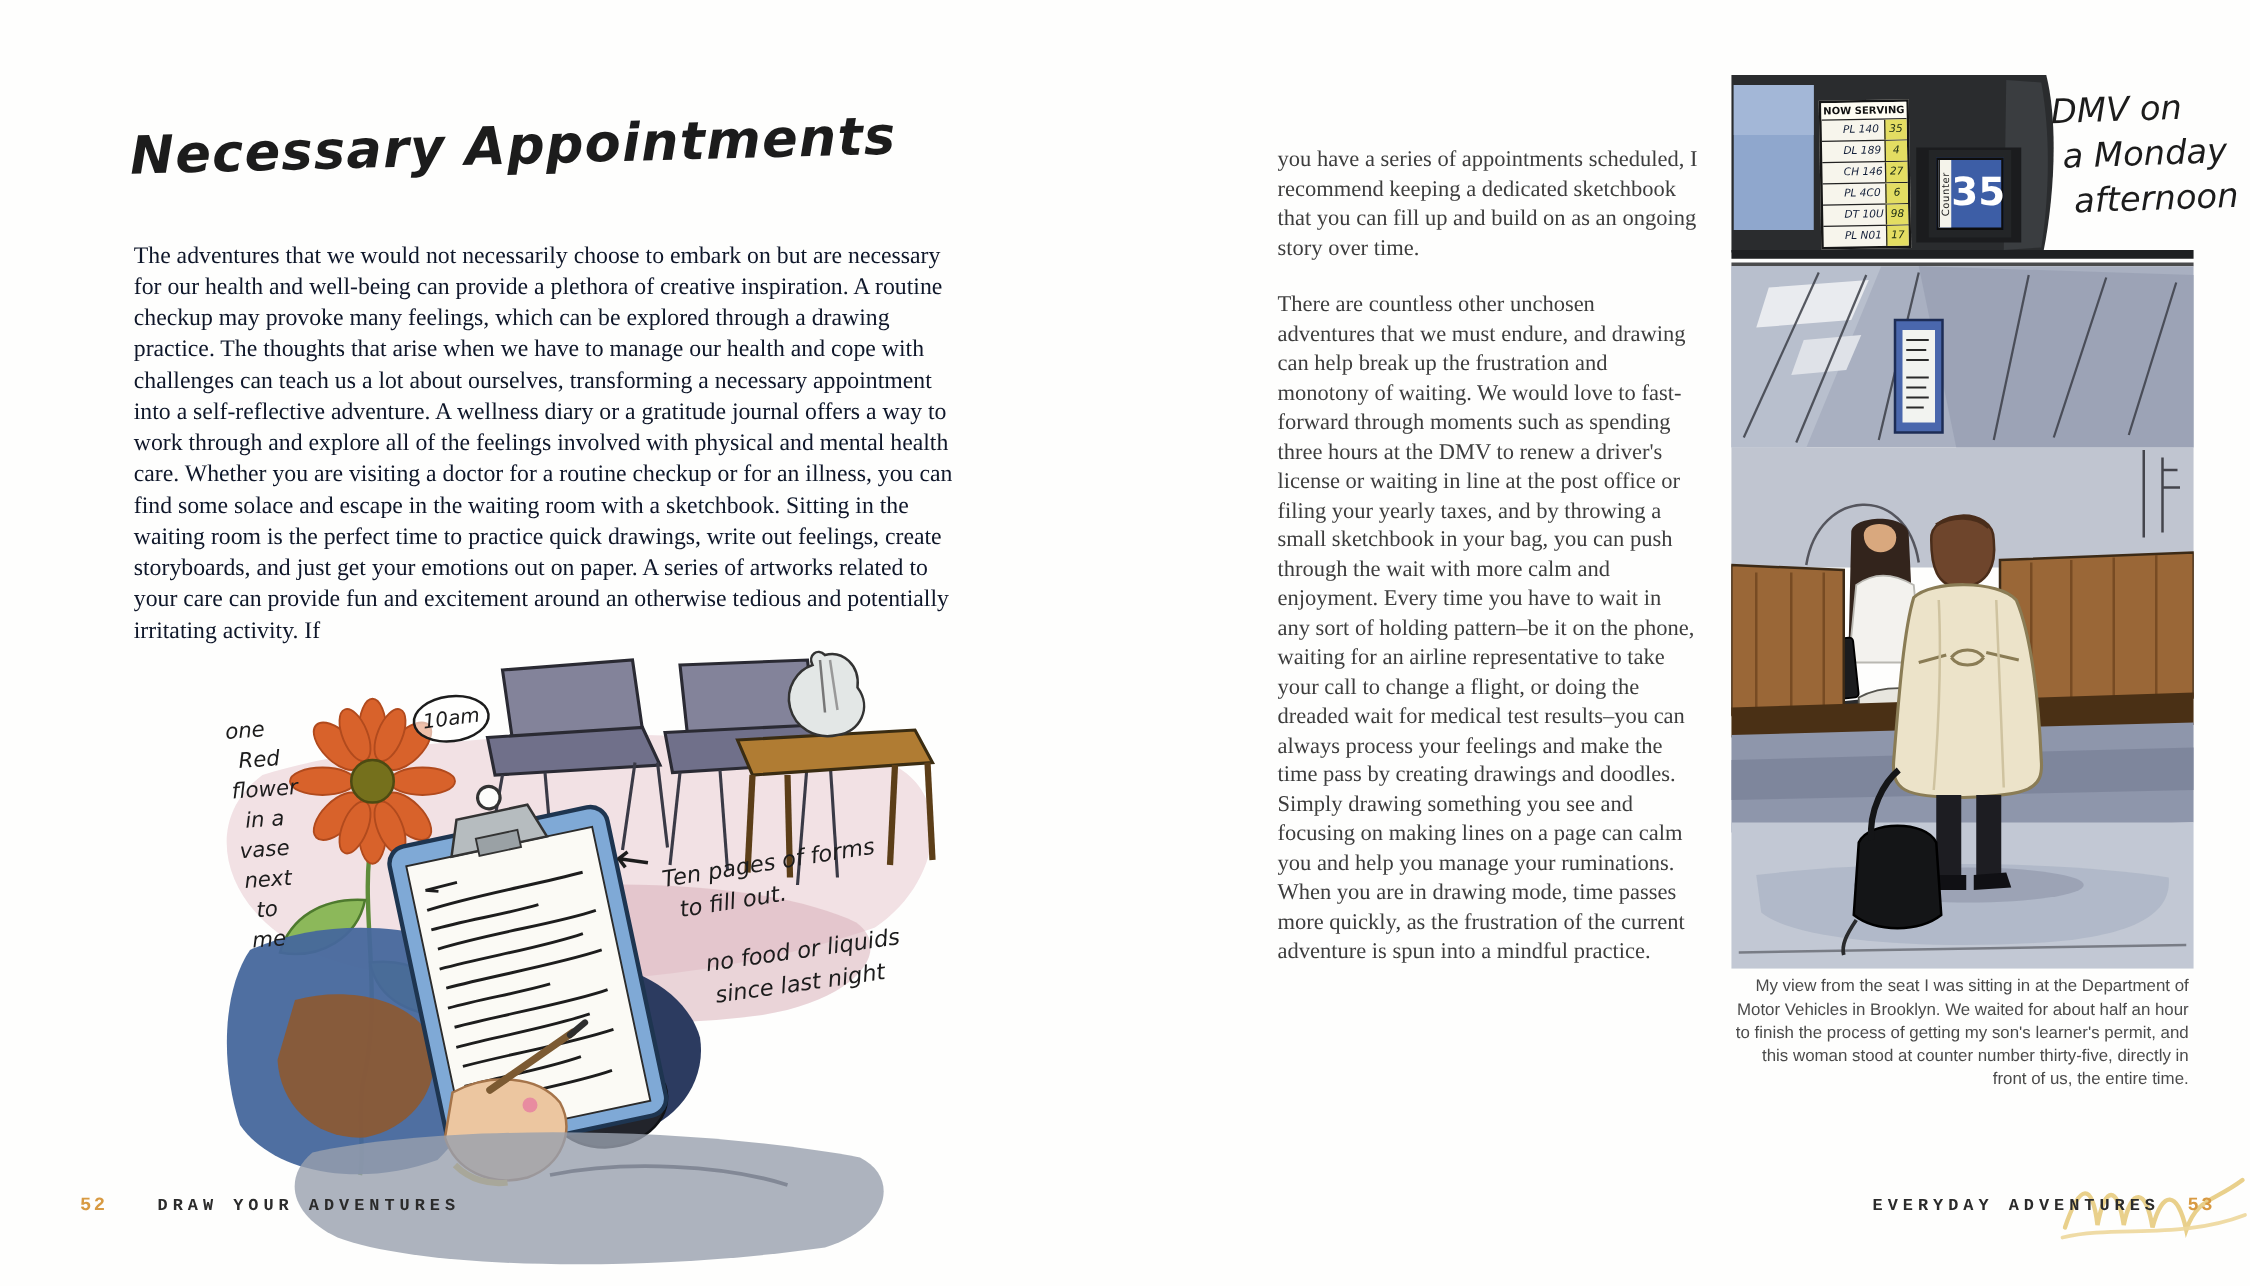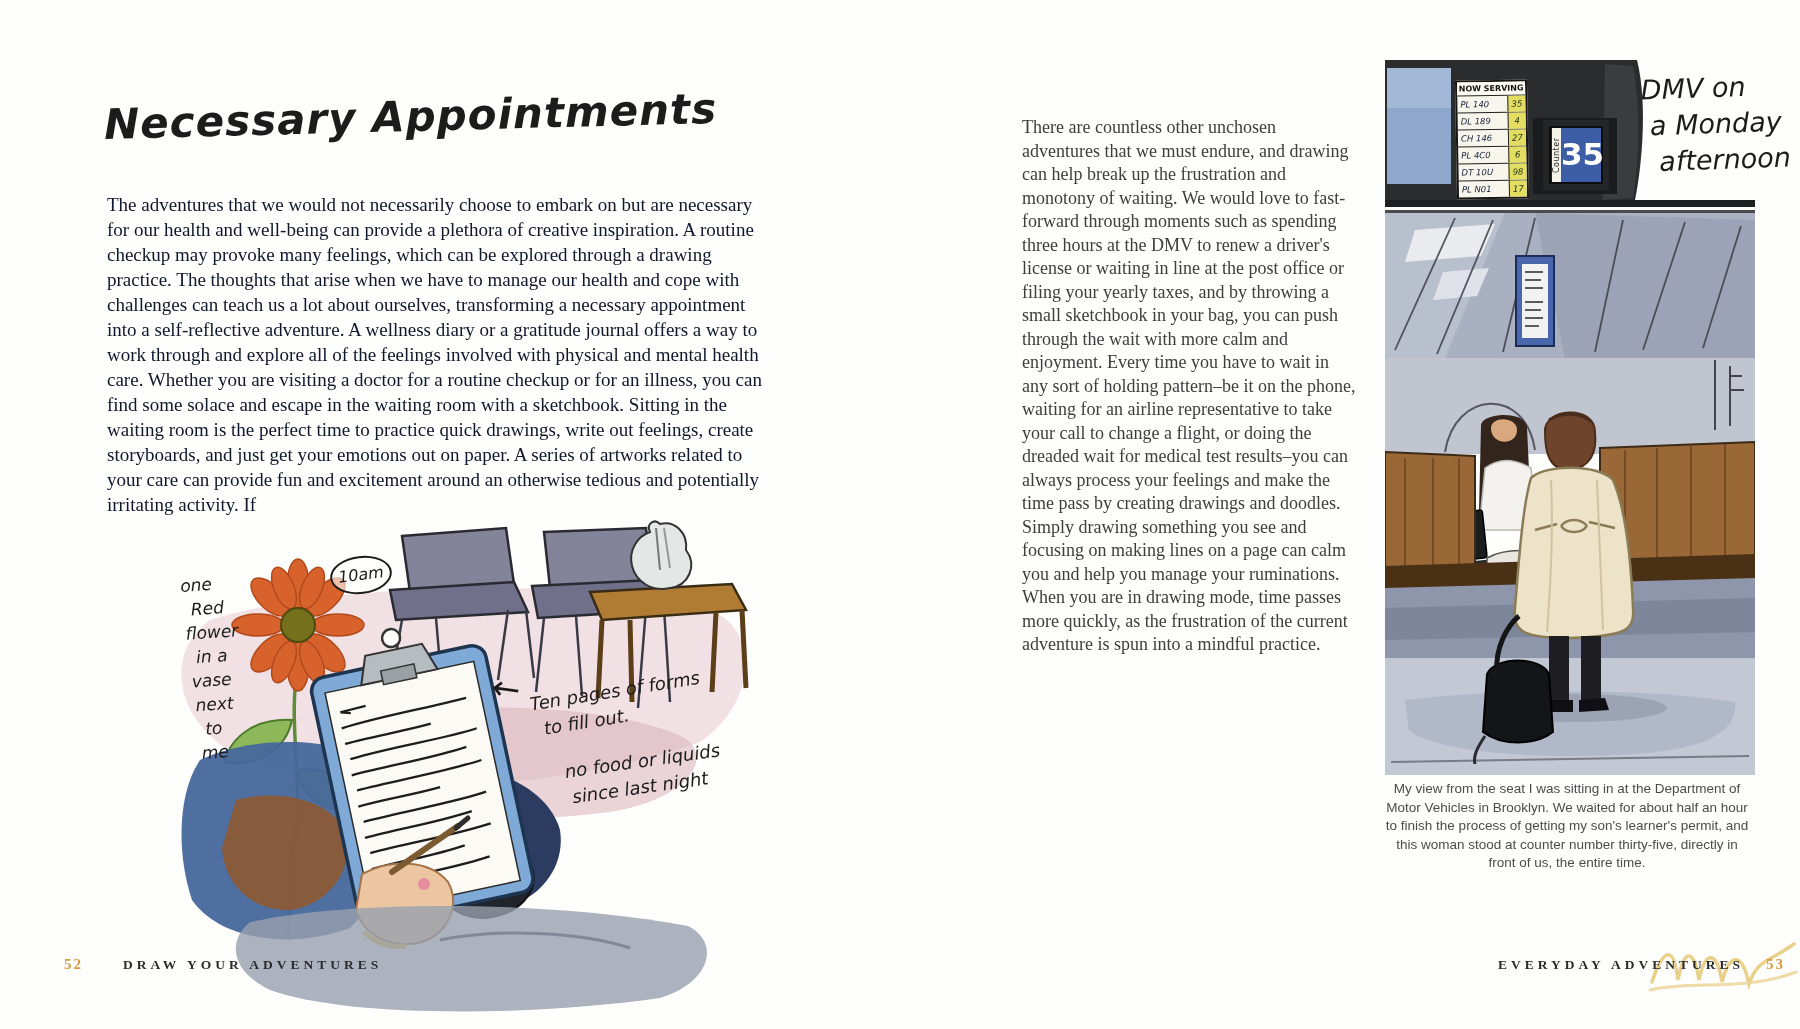--- a/index.html
+++ b/index.html
@@ -52,34 +52,34 @@
     transform:rotate(-2deg); }
   .dmv-note div:nth-child(2){ padding-left:8px; }
   .dmv-note div:nth-child(3){ padding-left:16px; }
   .serving-board{ position:absolute; left:1456px; top:80px; width:68px;
     background:#f7f5ec; border:2px solid #161616; font-family:"DejaVu Sans", sans-serif;
     transform:rotate(-1deg); }
   .serving-board .hdr{ font-size:8px; font-weight:bold; text-align:center; padding:2px 0;
     border-bottom:1.5px solid #222; background:#fffdf3; letter-spacing:0; color:#111;}
   .srow{ display:flex; border-bottom:1px solid #222; height:16px; }
   .srow:last-child{ border-bottom:none; }
-  .srow .code{ flex:1; font-size:8.5px; line-height:16px; padding-left:3px; font-style:italic; color:#14203a;}
+  .srow .code{ flex:1; font-size:8.5px; line-height:16px; padding-left:17px; font-style:italic; color:#14203a;}
   .srow .num{ width:17px; font-size:8.5px; line-height:16px; text-align:center;
     background:#e3dd62; border-left:1.5px solid #222; font-style:italic; color:#1a2a14;}
   .counter-sign{ position:absolute; left:1549px; top:126px; width:50px; height:54px;
     background:#3d5ea6; border:2px solid #0d0d0d; display:flex; box-shadow:0 0 0 6px #232527;}
   .counter-sign .strip{ width:12px; background:#f4f3ea; color:#222; font-size:8px;
     writing-mode:vertical-rl; transform:rotate(180deg); text-align:center;
     font-family:"DejaVu Sans", sans-serif; letter-spacing:.5px; border-right:1px solid #222;}
   .counter-sign .num{ flex:1; color:#fff; font-family:"DejaVu Sans", sans-serif;
     font-weight:bold; font-size:31px; text-align:center; line-height:52px;}
-  .dmv-caption{ position:absolute; left:1383px; top:780px; width:368px; text-align:center;
+  .dmv-caption{ position:absolute; left:1383px; top:780px; width:368px; text-align:right;
     font-family:"Liberation Sans", sans-serif; font-size:13.5px; line-height:18.5px; color:#4b4b4b;}
   
-  .footer{ position:absolute; top:956px; font-family:Liberation Serif, serif;
+  .footer{ position:absolute; top:956px; font-family:Liberation Mono, monospace;
     font-weight:bold; font-size:13.5px; letter-spacing:4px; color:#2b2b2b; white-space:nowrap; z-index:2;}
   .footer .pnum{ color:var(--accent); font-size:15px; letter-spacing:2px; }
   .footer-left{ left:64px; }
   .footer-left .pnum{ margin-right:40px; }
   .footer-right{ left:1498px; }
   .footer-right .pnum{ margin-left:22px; }
   .scribble{ position:absolute; left:1648px; top:934px; z-index:1; }
 </style>
 </head>
 <body>
@@ -203,20 +203,21 @@
   <div class="fasting-note hand">
     <div class="l1">no food or liquids</div>
     <div class="l2">since last night</div>
   </div>
 
   <div class="footer footer-left">
     <span class="pnum">52</span><span>DRAW YOUR ADVENTURES</span>
   </div>
 
   <div class="right-col">
+    <p>you have a series of appointments scheduled, I recommend keeping a dedicated sketchbook that you can fill up and build on as an ongoing story over time.</p>
     <p>There are countless other unchosen adventures that we must endure, and drawing can help break up the frustration and monotony of waiting. We would love to fast-forward through moments such as spending three hours at the DMV to renew a driver's license or waiting in line at the post office or filing your yearly taxes, and by throwing a small sketchbook in your bag, you can push through the wait with more calm and enjoyment. Every time you have to wait in any sort of holding pattern–be it on the phone, waiting for an airline representative to take your call to change a flight, or doing the dreaded wait for medical test results–you can always process your feelings and make the time pass by creating drawings and doodles. Simply drawing something you see and focusing on making lines on a page can calm you and help you manage your ruminations. When you are in drawing mode, time passes more quickly, as the frustration of the current adventure is spun into a mindful practice.</p>
   </div>
 
   <svg class="illus" style="left:1385px; top:60px;" width="370" height="715" viewBox="0 0 370 715">
 
     <path d="M0,0 L252,0 C262,40 258,100 250,140 L0,142 Z" fill="#2a2c2e"></path>
     <path d="M248,6 C256,50 254,100 248,138 L218,140 L220,4 Z" fill="#3a3d40"></path>
     <rect x="2" y="8" width="64" height="116" fill="#8fa7cd"></rect>
     <rect x="2" y="8" width="64" height="40" fill="#a8bcda" opacity="0.8"></rect>
     <rect x="148" y="58" width="84" height="76" fill="#1b1c1e"></rect>

